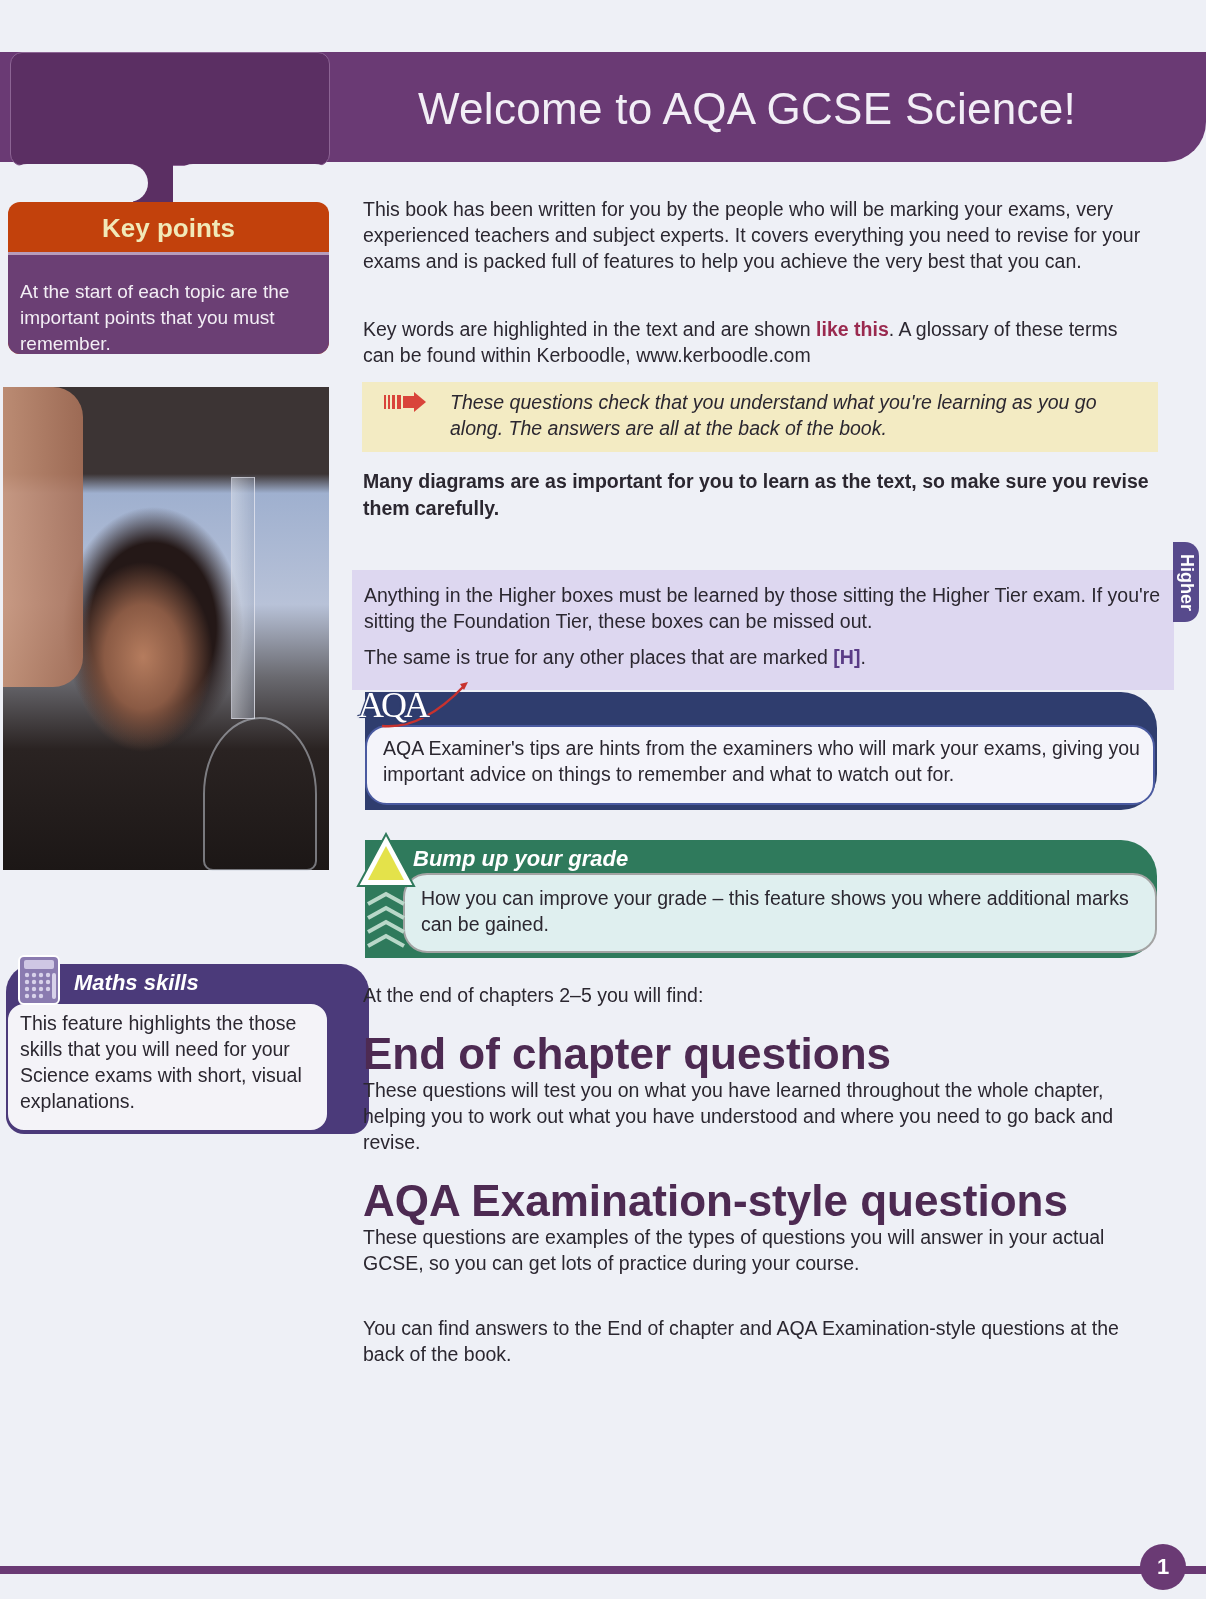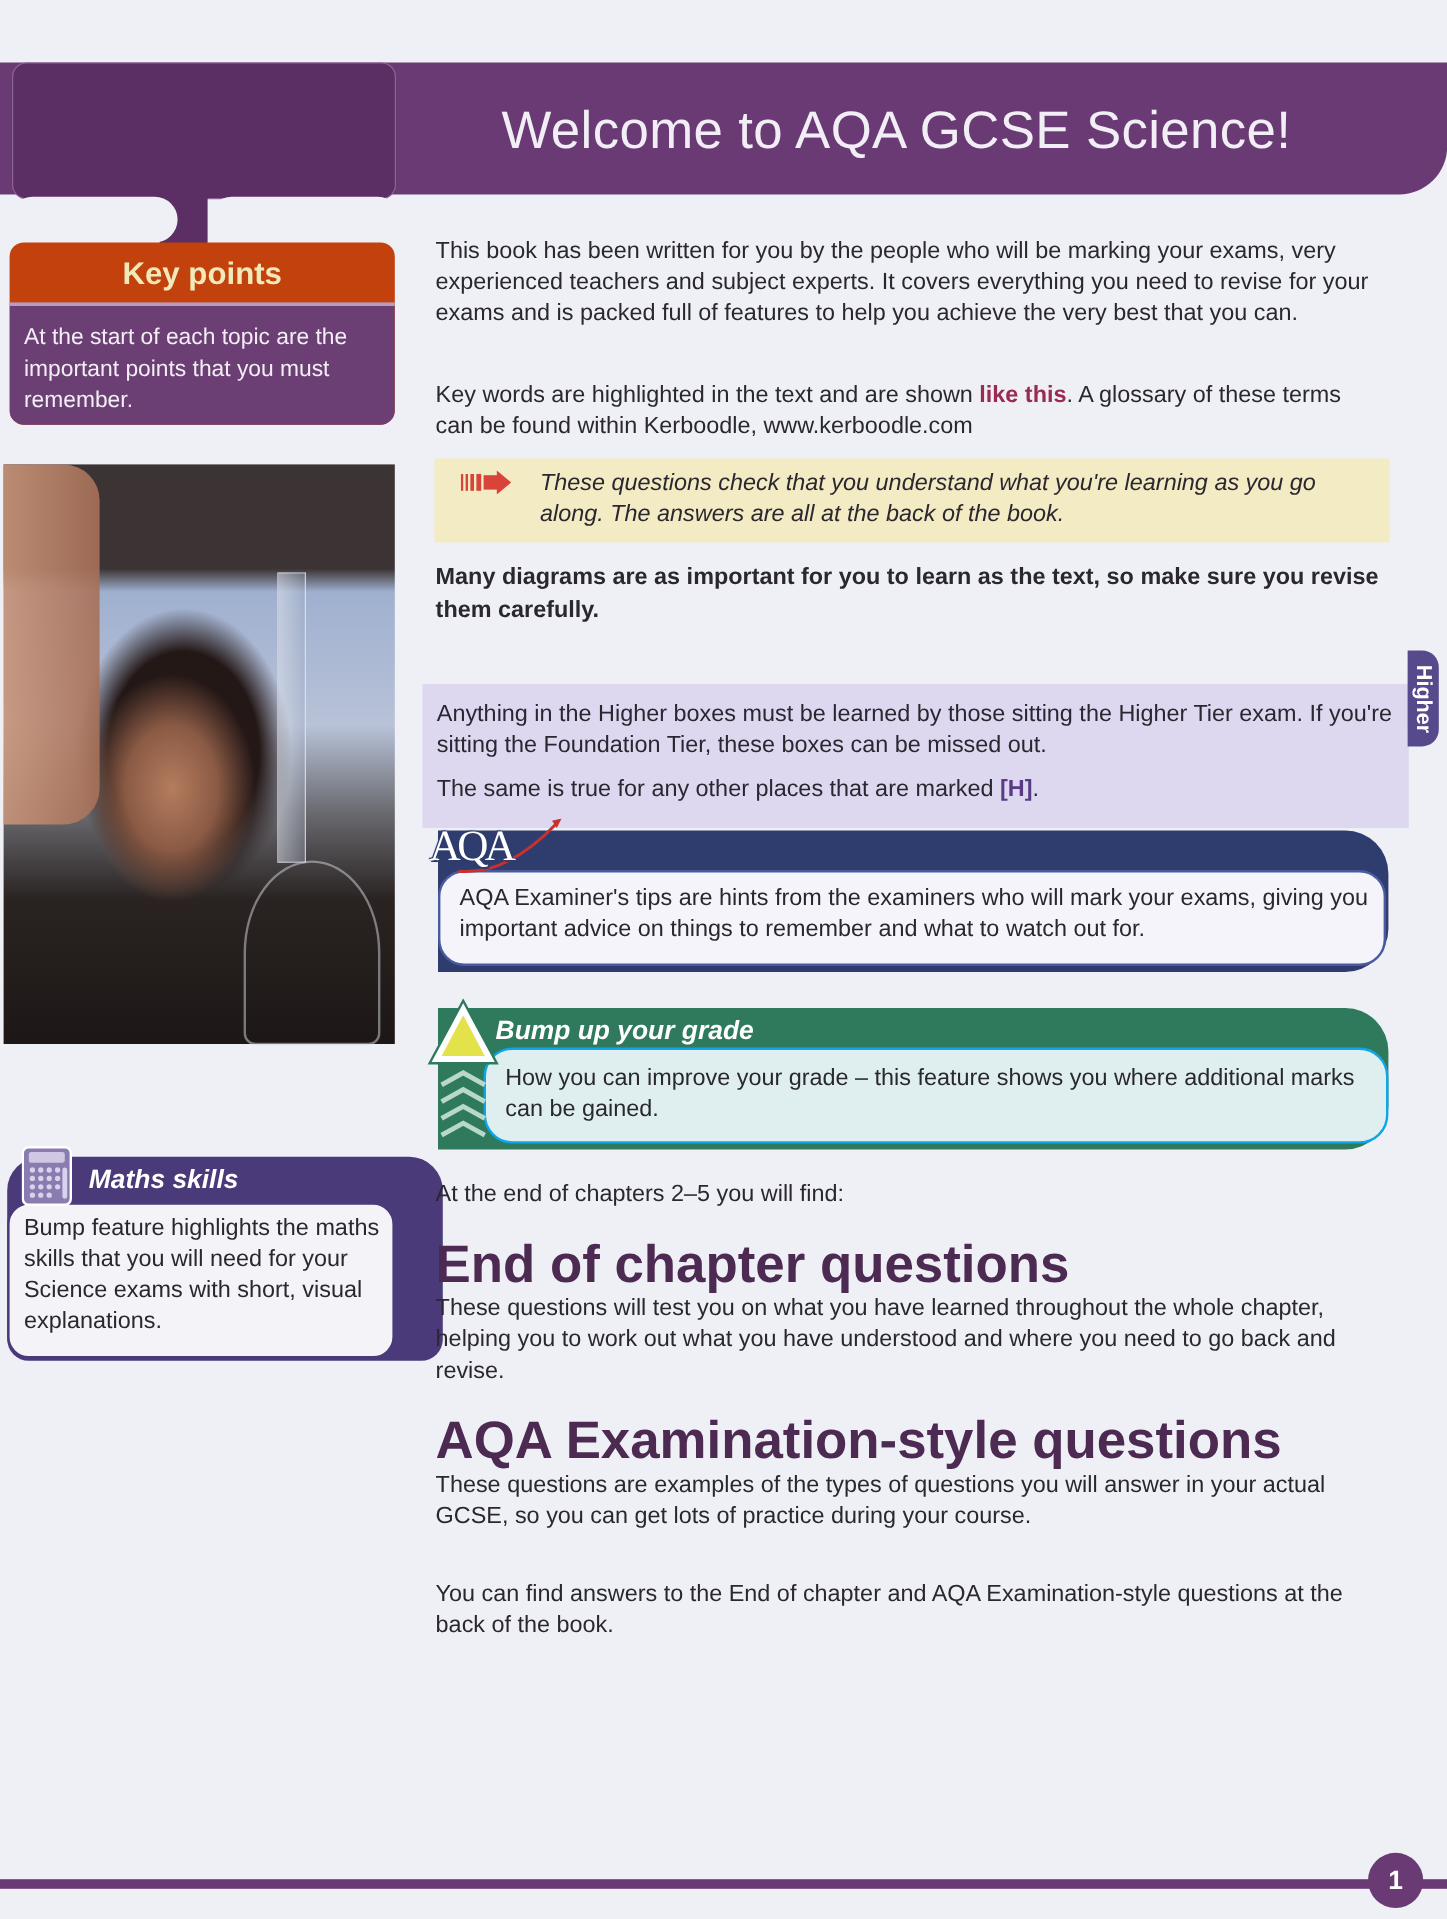--- a/index.html
+++ b/index.html
@@ -34,21 +34,21 @@
   .kp-box {
     position:absolute; left:8px; top:202px; width:321px; height:152px;
     background:#c2410c; border-radius:12px; overflow:hidden;
   }
   .kp-title {
     height:50px; line-height:52px; text-align:center;
     font-size:26px; font-weight:bold; color:#f1e9b8;
     border-bottom:3px solid #b79cbc;
   }
   .kp-body {
-    padding:14px 12px; font-size:19px; line-height:26px; color:#f3eef5;
+    padding:24px 12px; font-size:19px; line-height:26px; color:#f3eef5;
     background:#6b3f74;
   }
   .photo {
     position:absolute; left:3px; top:387px; width:326px; height:483px;
     background:
       radial-gradient(ellipse 70px 95px at 140px 270px, #b57c5e 0%, #8a5a44 55%, rgba(40,25,22,0) 100%),
       radial-gradient(ellipse 90px 120px at 150px 240px, #241817 0%, #241817 70%, rgba(0,0,0,0) 100%),
       linear-gradient(180deg, #3c3434 0%, #3c3434 18%, #9fb0cf 22%, #b8c2d8 45%, #6a6a70 60%, #2a2322 75%, #1c1716 100%);
   }
   .photo-arm {
@@ -115,21 +115,21 @@
     font-size:36px; color:#fff; letter-spacing:-3px;
     text-shadow:0 0 2px #2f3d6e, 1px 1px 0 #2f3d6e, -1px -1px 0 #2f3d6e;
   }
   .aqa-swoosh { position:absolute; left:372px; top:682px; width:100px; height:50px; }
   .grade-box {
     position:absolute; left:365px; top:840px; width:792px; height:118px;
     background:#2f7a5c; border-radius:0 36px 36px 0;
   }
   .grade-inner {
     position:absolute; left:38px; top:33px; width:750px; height:76px;
-    background:#dfefef; border:2px solid #0ea5e9; border-radius:24px;
+    background:#dfefef; border:2px solid #a3a3a3; border-radius:24px;
   }
   .grade-title {
     position:absolute; left:48px; top:6px; font-size:22px; font-style:italic; font-weight:bold; color:#fff;
   }
   .grade-text { position:absolute; left:16px; top:10px; width:720px; font-size:19.5px; line-height:26px; color:#2b2730; }
   .grade-arrow { position:absolute; left:356px; top:832px; width:60px; height:128px; }
   .maths-box {
     position:absolute; left:6px; top:964px; width:323px; height:170px;
     background:#4b3a7a; border-radius:28px 28px 18px 18px;padding-left:40px;
   }
@@ -228,21 +228,21 @@
     <polyline points="12,72 30,62 48,72"></polyline>
     <polyline points="12,86 30,76 48,86"></polyline>
     <polyline points="12,100 30,90 48,100"></polyline>
     <polyline points="12,114 30,104 48,114"></polyline>
   </g>
 </svg>
 
 <div class="maths-box">
   <div class="maths-title">Maths skills</div>
   <div class="maths-inner">
-    <div class="maths-text">Bump feature highlights the maths skills that you will need for your Science exams with short, visual explanations.</div>
+    <div class="maths-text">This feature highlights the those skills that you will need for your Science exams with short, visual explanations.</div>
   </div>
 </div>
 <svg class="calc-icon" viewBox="0 0 42 50">
   <rect x="1" y="1" width="40" height="48" rx="5" fill="#8a7bb0" stroke="#ffffff" stroke-width="2"></rect>
   <rect x="6" y="5" width="30" height="9" rx="2" fill="#cfc7e4"></rect>
   <g fill="#d8d2ea">
     <circle cx="9" cy="20" r="2.2"></circle>
       <circle cx="16" cy="20" r="2.2"></circle>
       <circle cx="23" cy="20" r="2.2"></circle>
       <circle cx="30" cy="20" r="2.2"></circle>

